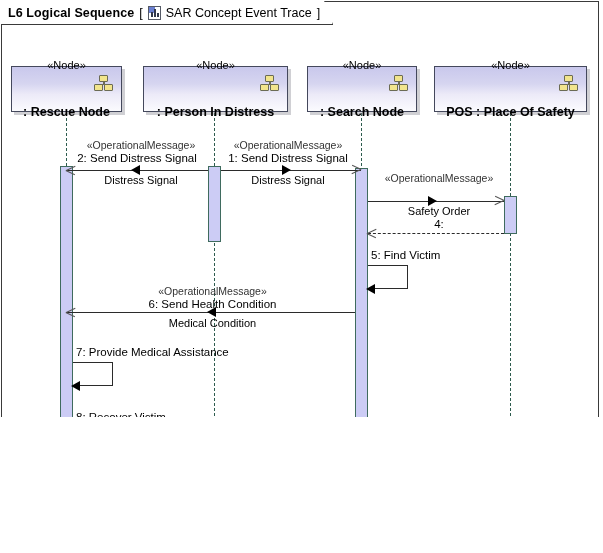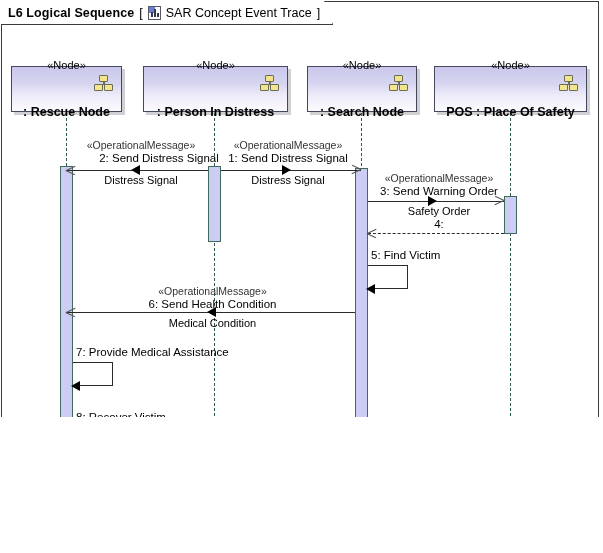--- a/index.html
+++ b/index.html
@@ -307,41 +307,40 @@
         <span class="nb nb-br"></span>
     </span>
   </div>
 
   <div class="activation" style="left:60px;  top:166px; height:342px;"></div>
   <div class="activation" style="left:208px; top:166px; height:76px;"></div>
   <div class="activation" style="left:355px; top:168px; height:340px;"></div>
   <div class="activation" style="left:504px; top:196px; height:38px;"></div>
 
   <div class="msg-stereotype" style="left:74px; top:139px; width:134px;">«OperationalMessage»</div>
-  <div class="msg-label" style="left:92px; top:152px; width:134px;">2: Send Distress Signal</div>
+  <div class="msg-label" style="left:70px; top:152px; width:134px;">2: Send Distress Signal</div>
   <div class="msg-line" style="left:66px; top:170px; width:142px;"></div>
   <div class="arrow-filled left" style="left:131px; top:165px;"></div>
   <div class="arrow-open left" style="left:66px; top:165px;">
       <span></span>
       <span></span>
     </div>
   <div class="msg-signal" style="left:74px; top:174px; width:134px;">Distress Signal</div>
 
   <div class="msg-stereotype" style="left:221px; top:139px; width:134px;">«OperationalMessage»</div>
   <div class="msg-label" style="left:221px; top:152px; width:134px;">1: Send Distress Signal</div>
   <div class="msg-line" style="left:221px; top:170px; width:140px;"></div>
   <div class="arrow-filled right" style="left:282px; top:165px;"></div>
   <div class="arrow-open right" style="left:352px; top:165px;">
       <span></span>
       <span></span>
     </div>
   <div class="msg-signal" style="left:221px; top:174px; width:134px;">Distress Signal</div>
 
   <div class="msg-stereotype" style="left:370px; top:172px; width:138px;">«OperationalMessage»</div>
-  <div class="msg-label" style="left:370px; top:185px; width:138px;">3: Send Warning Order</div>
   <div class="msg-line" style="left:368px; top:201px; width:136px;"></div>
   <div class="arrow-filled right" style="left:428px; top:196px;"></div>
   <div class="arrow-open right" style="left:495px; top:196px;">
       <span></span>
       <span></span>
     </div>
   <div class="msg-signal" style="left:370px; top:205px; width:138px;">Safety Order</div>
 
   <div class="msg-label" style="left:370px; top:218px; width:138px;">4:</div>
   <div class="msg-line dashed" style="left:368px; top:233px; width:136px;"></div>

